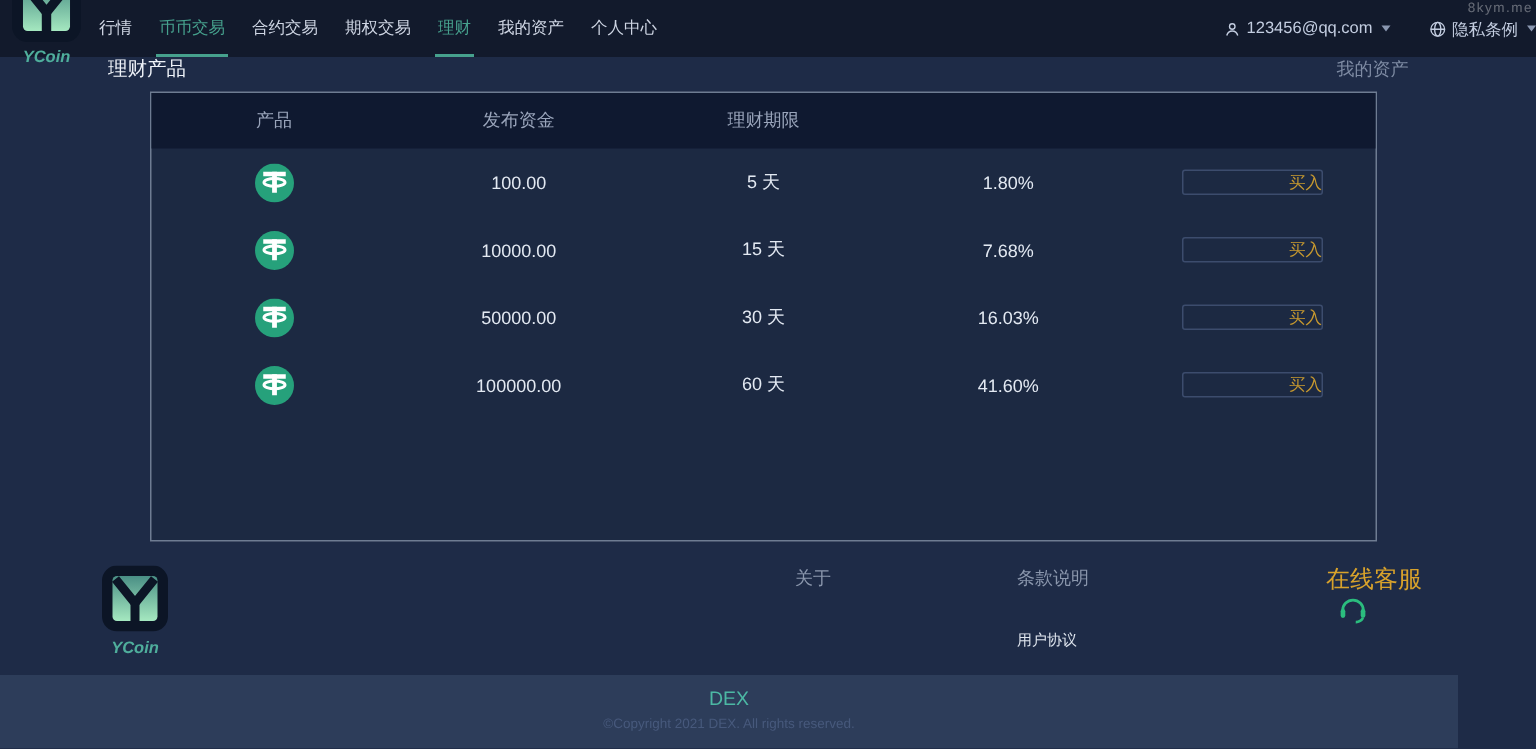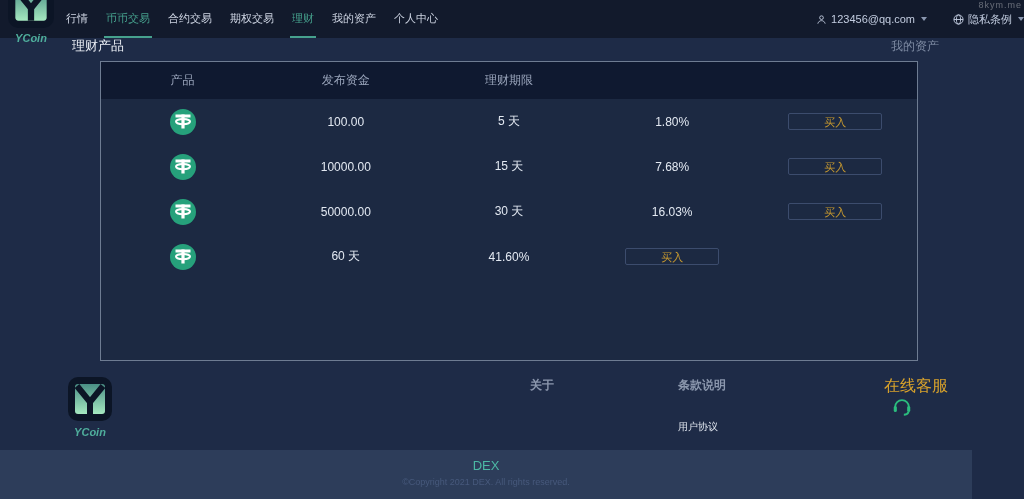--- a/index.html
+++ b/index.html
@@ -53,28 +53,29 @@
   }
   .th { width:20%; text-align:center; font-size:12px; color:#9aa5bb; }
   .trow { display:flex; height:45px; align-items:center; }
   .cell { width:20%; text-align:center; font-size:12px; color:#e3e9f2; }
   .usdt { display:inline-block; width:26px; height:26px; vertical-align:middle; }
   .buy-btn {
     width:94px; height:17px; background:transparent;
     border:1px solid #3c4c6d; border-radius:2px;
     color:#c7992f; font-size:11px; line-height:14px; cursor:pointer;
     font-family:"Liberation Sans", sans-serif;
+    text-align:right;
   }
   
   .footer-logo { position:absolute; left:68px; top:377px; width:44px; height:44px; cursor:pointer; }
   .footer-logo-label {
     position:absolute; left:68px; top:426px; width:44px; text-align:center;
     font-size:11px; font-weight:bold; font-style:italic; color:#4fae9c;
   }
-  .f-col-title { font-size:12px; color:#8b97ad;font-weight:bold; }
+  .f-col-title { font-size:12px; color:#8b97ad; }
   .f-about { position:absolute; left:530px; top:377px; }
   .f-terms { position:absolute; left:678px; top:377px; }
   .f-link { font-size:10px; color:#dfe5ee; margin-top:26px; cursor:pointer; }
   .f-support { position:absolute; left:884px; top:376px; font-size:16px; color:#d8a22b; cursor:pointer; }
   .headset { position:absolute; left:891px; top:395px; width:22px; height:22px; cursor:pointer; }
   
   .bottombar {
     position:absolute; left:0; top:450px; width:972px; height:49px;
     background:#2d3d5a; text-align:center;
   }
@@ -212,20 +213,21 @@
         <button class="buy-btn">买入</button>
       </div>
     </div>
 
     <div class="trow">
       <div class="cell">
         <svg class="usdt" viewBox="0 0 26 26">
           <use href="#usdticon"></use>
         </svg>
       </div>
+      <div class="cell">100000.00</div>
       <div class="cell">60 天</div>
       <div class="cell">41.60%</div>
       <div class="cell">
         <button class="buy-btn">买入</button>
       </div>
     </div>
 
 </div>
 
 <svg class="footer-logo" viewBox="0 0 44 44">

